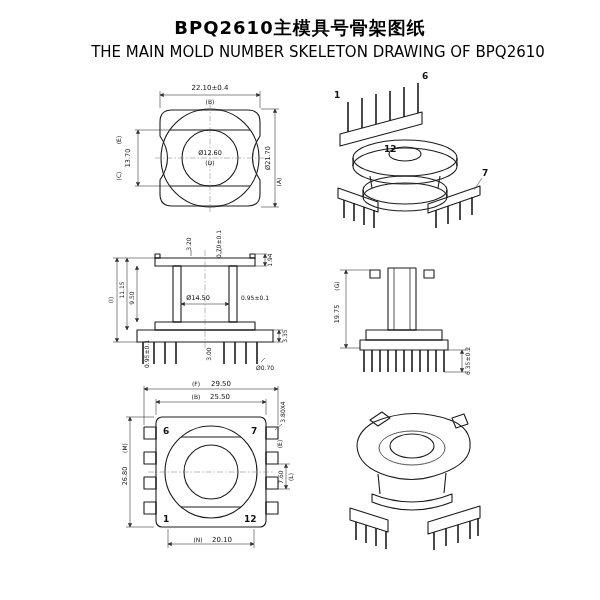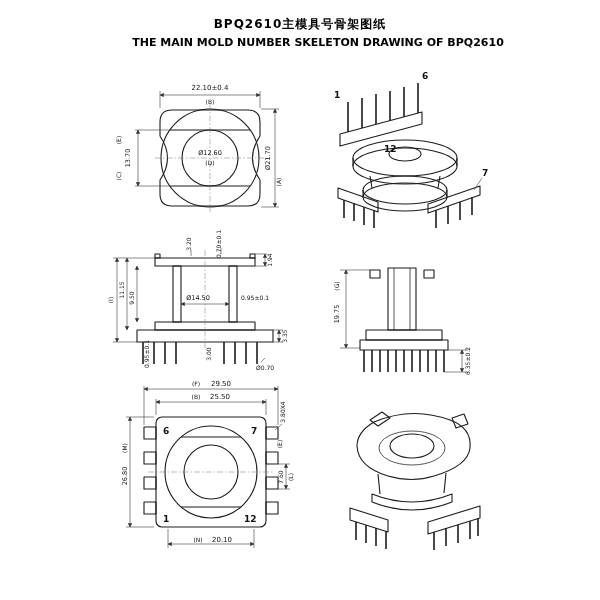--- a/index.html
+++ b/index.html
@@ -1,20 +1,20 @@
 <!DOCTYPE html>
 <html><head>
 <meta charset="utf-8">
 <style>
   html,body{margin:0;padding:0;background:#fff;}
   .page{position:relative;width:600px;height:600px;background:#ffffff;overflow:hidden;
         font-family:"DejaVu Sans",sans-serif;color:#111;}
   .title-block{position:absolute;top:16px;left:0;width:100%;text-align:center;}
-  .title-cn{font-size:12px;font-weight:bold;letter-spacing:1px;color:#000;}
-  .title-en{font-size:11px;font-weight:bold;margin-top:3px;color:#000;margin-left:36px;}
+  .title-cn{font-size:18px;font-weight:bold;letter-spacing:1px;color:#000;}
+  .title-en{font-size:15px;font-weight:normal;margin-top:3px;color:#000;margin-left:36px;}
   svg.view{position:absolute;overflow:visible;}
   .obj{fill:none;stroke:#1c1c1c;stroke-width:1.1;stroke-linejoin:round;}
   .objthin{fill:none;stroke:#2a2a2a;stroke-width:0.8;}
   .cl{fill:none;stroke:#777;stroke-width:0.5;stroke-dasharray:6 2 1.5 2;}
   .dim{stroke:#3a3a3a;stroke-width:0.6;fill:none;}
   .pin{stroke:#1c1c1c;stroke-width:1.6;fill:none;}
   text{fill:#111;font-family:"DejaVu Sans",sans-serif;}
   .t7{font-size:7px;} .t65{font-size:6.5px;} .t6{font-size:6px;} .t9{font-size:9px;font-weight:bold;}
   .mid{text-anchor:middle;}
 </style>

